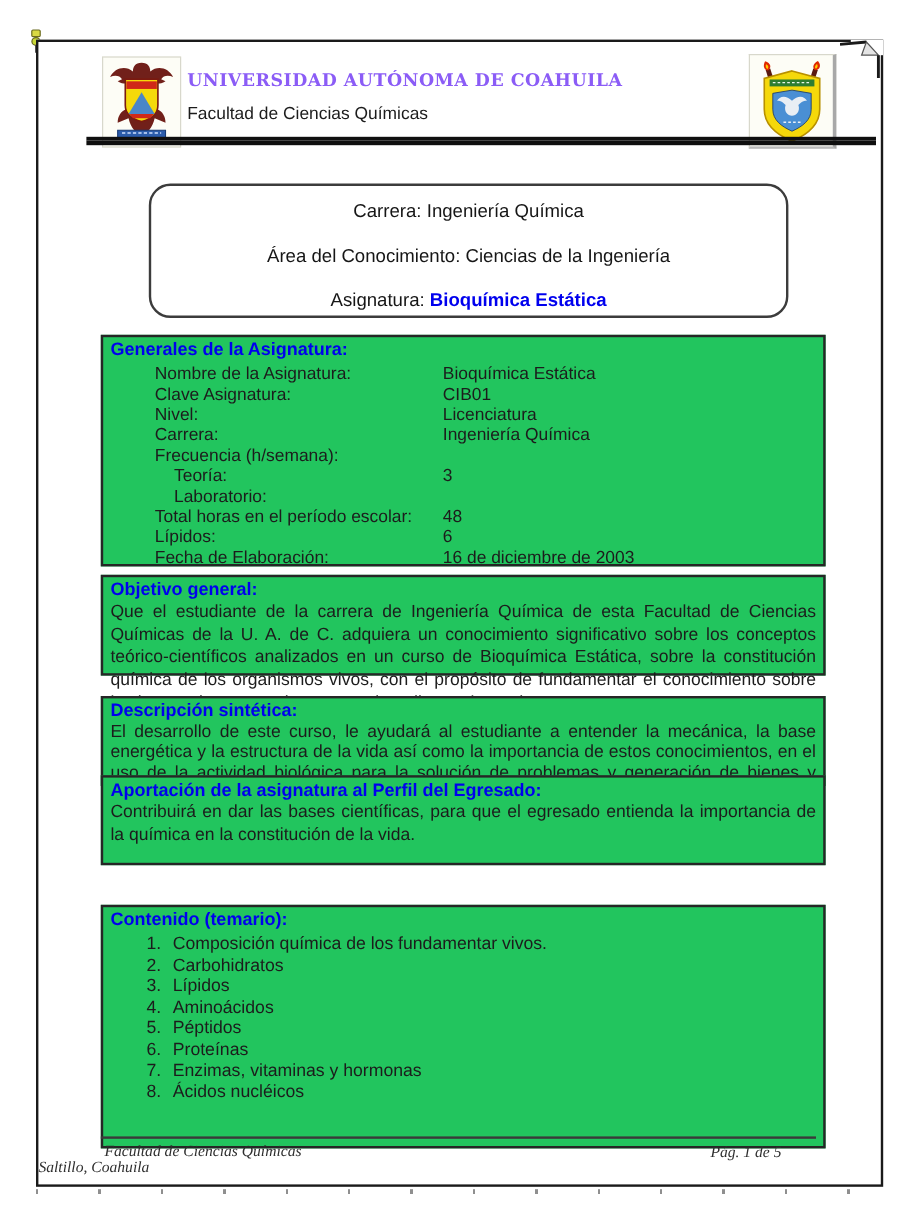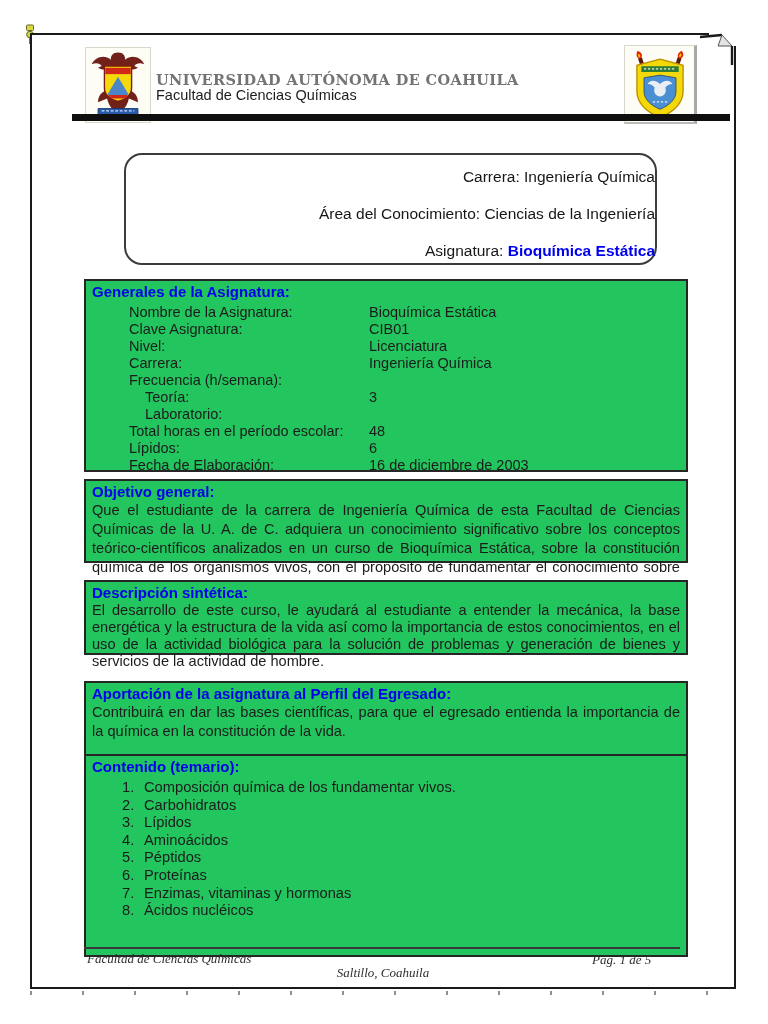--- a/index.html
+++ b/index.html
@@ -13,52 +13,52 @@
     background:#ffffff; border:2px solid #1a1a1a;
   }
   
   .logo-box {
     position:absolute; display:flex; align-items:center; justify-content:center;
     background:#fdfdf6; border:1px solid #d8d8cc;
   }
   .logo-left  { left:53px; top:12px; width:66px; height:76px; }
   .logo-right { left:592px; top:10px; width:73px; height:79px; border-right:3px solid #a8a8a8; border-bottom:2px solid #bbb; }
   .univ-title {
-    position:absolute; left:124px; top:36px;
+    position:absolute; left:124px; top:24px;
     font-family:"DejaVu Serif", serif; font-weight:bold; font-size:14.5px;
-    letter-spacing:0.4px; color:#737373; white-space:nowrap;
+    letter-spacing:0.4px; color:#8b5cf6; white-space:nowrap;
   }
   .fac-title {
     position:absolute; left:124px; top:52px;
     font-size:14.5px; color:#1c1c1c; white-space:nowrap;
   }
   .header-rule {
     position:absolute; left:40px; right:4px; top:79px; height:2px;
     border-top:3px solid #0f0f0f; border-bottom:4px solid #0f0f0f;
   }
   
   .titlebox {
     position:absolute; left:92px; top:118px; width:533px; height:112px;
-    border:2px solid #3c3c3c; border-radius:18px; text-align:right;
+    border:2px solid #3c3c3c; border-radius:18px; text-align:center;
     padding-top:13px; font-size:15.5px; color:#161616;
   }
   .titlebox .tline { margin-bottom:20px; line-height:17px; }
   .blue { color:#0000EE; font-weight:bold; }
   
   .box {
     position:absolute; left:52px; width:604px;
     border:2px solid #262626; background:#22c55e; padding:2px 6px 0 6px;
   }
   .box-heading { font-size:15px; line-height:18px; font-weight:bold; color:#0000EE; }
   .box-body { font-size:14.6px; line-height:19px; text-align:justify; color:#1c1c1c; }
   .box-generales  { top:244px; height:193px; }
   .box-objetivo   { top:444px; height:84px;  }
   .box-descripcion{ top:545px; height:75px;  }
   .box-descripcion .box-body { line-height:17px; }
-  .box-aportacion { top:646px; height:75px;  }
+  .box-aportacion { top:611px; height:75px;  }
   .box-contenido  { top:719px; height:203px; }
   
   .g-rows { margin-top:3px; }
   .g-row { position:relative; font-size:14.5px; line-height:17px; }
   .g-label { margin-left:37px; }
   .g-row.indent .g-label { margin-left:53px; }
   .g-value { position:absolute; left:277px; top:0; }
   
   .c-items { margin-top:3px; }
   .c-item { position:relative; font-size:14.7px; line-height:17.6px; padding-left:52px; }
@@ -67,21 +67,21 @@
   .footer-rule {
     position:absolute; left:52px; top:912px; width:596px; height:0;
     border-top:2px solid #3a3a3a;
   }
   .footer-left, .footer-right, .footer-center {
     position:absolute; font-family:"Liberation Serif", serif; font-style:italic;
     font-size:13px; color:#2e2e2e; white-space:nowrap;
   }
   .footer-left  { left:55px;  top:916px; }
   .footer-right { left:560px; top:917px; }
-  .footer-center{ left:0; width:100%; top:930px; text-align:center; }
+  .footer-center{ left:0; width:100%; top:930px; }
   
   .bottom-ticks {
     position:absolute; left:30px; top:991px; width:706px; height:4px;
     background:repeating-linear-gradient(90deg, #8f8f8f 0 2px, transparent 2px 52px);
   }
   .pushpin { position:absolute; left:23px; top:24px; width:14px; height:22px; }
   .fold { position:absolute; top:-2px; right:-2px; width:36px; height:32px; }
 </style>
 </head>
 <body>

